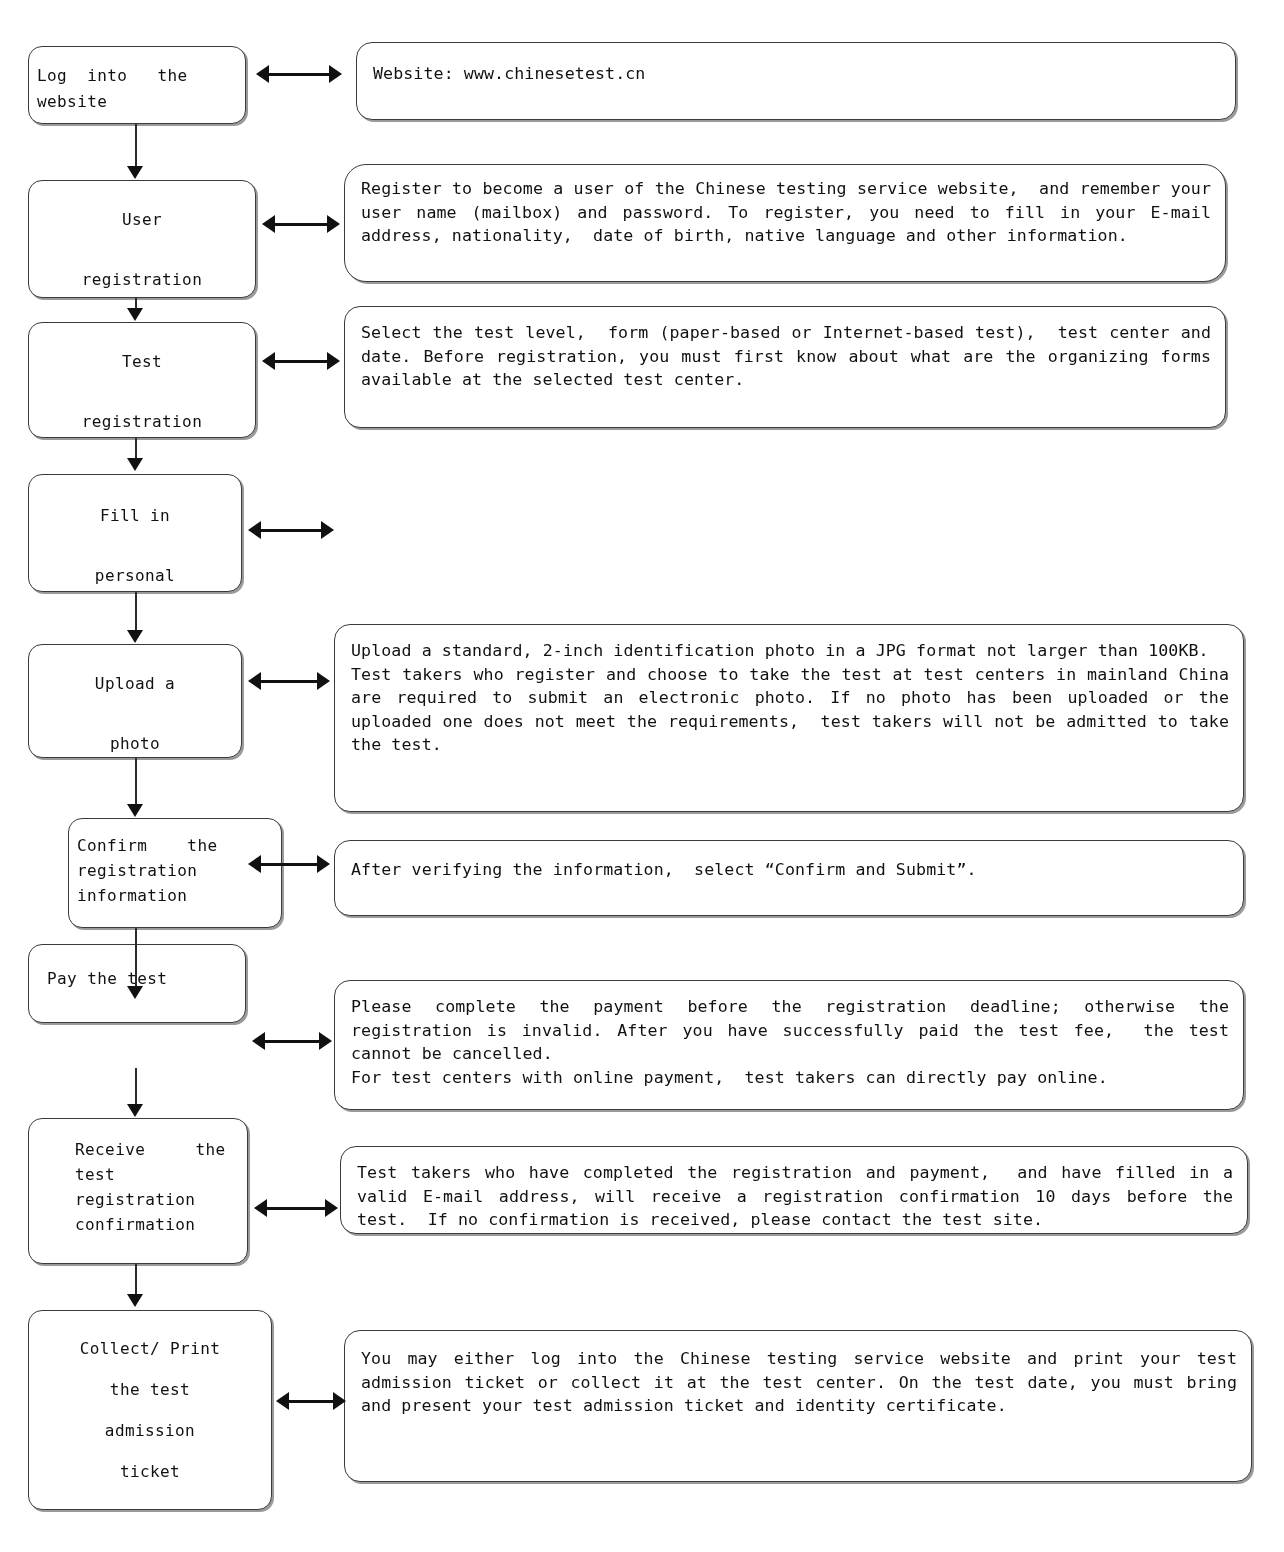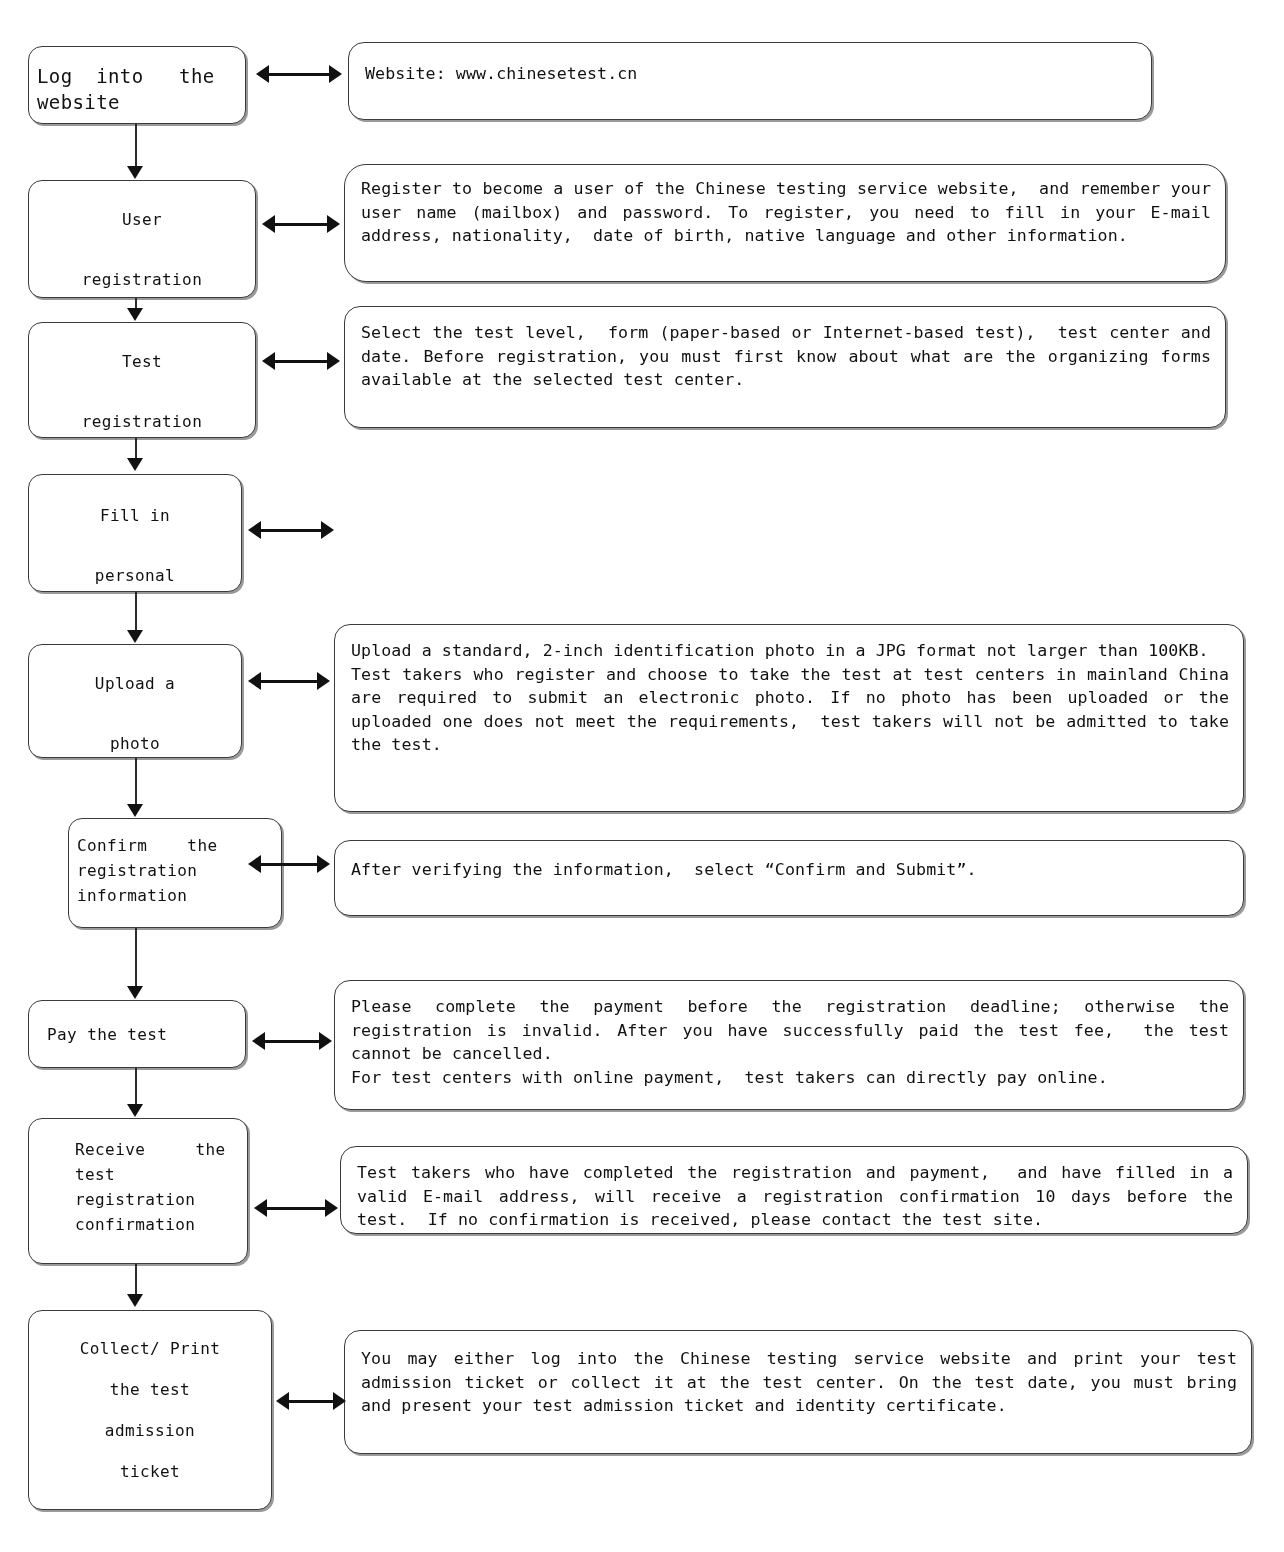--- a/index.html
+++ b/index.html
@@ -76,21 +76,21 @@
   }
   .biarrow .hl{left:0;border-right:13px solid #111;}
   .biarrow .hr{right:0;border-left:13px solid #111;}
 </style>
 </head>
 <body>
 
 <div id="flow">
 
   <div class="node" style="left:28px;top:46px;width:218px;height:78px;">
-    <div class="step-text justify" style="top:16px;font-size:19px;line-height:26px;">Log  into   the
+    <div class="step-text justify" style="top:16px;font-size:16px;line-height:26px;">Log  into   the
 website</div>
   </div>
 
   <div class="node" style="left:28px;top:180px;width:228px;height:118px;">
     <div class="step-text center" style="top:24px;line-height:30px;">User
 
 registration</div>
   </div>
 
   <div class="node" style="left:28px;top:322px;width:228px;height:116px;">
@@ -110,42 +110,42 @@
 
 photo</div>
   </div>
 
   <div class="node" style="left:28px;top:818px;width:214px;height:110px;margin-left:40px;">
     <div class="step-text justify" style="top:14px;line-height:25px;">Confirm    the
 registration
 information</div>
   </div>
 
-  <div class="node" style="left:28px;top:1000px;width:218px;height:68px;">
+  <div class="node" style="left:28px;top:944px;width:218px;height:79px;">
     <div class="step-text" style="top:21px;left:18px;line-height:26px;">Pay the test</div>
   </div>
 
   <div class="node" style="left:28px;top:1118px;width:220px;height:146px;">
     <div class="step-text justify" style="top:18px;left:14px;right:14px;line-height:25px;margin-left:32px;">Receive     the
 test
 registration
 confirmation</div>
   </div>
 
   <div class="node" style="left:28px;top:1310px;width:244px;height:200px;">
     <div class="step-text center" style="top:28px;line-height:20.5px;">Collect/ Print
 
 the test
 
 admission
 
 ticket</div>
   </div>
 
-  <div class="node right" style="left:348px;top:42px;width:804px;height:78px;padding-left:48px;">
+  <div class="node right" style="left:356px;top:42px;width:880px;height:78px;padding-left:48px;">
     <div class="desc-text" style="top:19px;text-align-last:left;">Website: www.chinesetest.cn</div>
   </div>
 
   <div class="node right" style="left:344px;top:164px;width:882px;height:118px;border-radius:22px;">
     <div class="desc-text" style="top:12px;">Register to become a user of the Chinese testing service website,  and remember your user name (mailbox) and password. To register, you need to fill in your E-mail address, nationality,  date of birth, native language and other information.</div>
   </div>
 
   <div class="node right" style="left:344px;top:306px;width:882px;height:122px;">
     <div class="desc-text" style="top:14px;">Select the test level,  form (paper-based or Internet-based test),  test center and date. Before registration, you must first know about what are the organizing forms available at the selected test center.</div>
   </div>
@@ -162,21 +162,21 @@
 
   <div class="node right" style="left:334px;top:980px;width:910px;height:130px;">
     <div class="desc-text" style="top:14px;">Please complete the payment before the registration deadline; otherwise the registration is invalid. After you have successfully paid the test fee,  the test cannot be cancelled.
 For test centers with online payment,  test takers can directly pay online.</div>
   </div>
 
   <div class="node right" style="left:340px;top:1146px;width:908px;height:88px;">
     <div class="desc-text" style="top:14px;">Test takers who have completed the registration and payment,  and have filled in a valid E-mail address, will receive a registration confirmation 10 days before the test.  If no confirmation is received, please contact the test site.</div>
   </div>
 
-  <div class="node right" style="left:344px;top:1330px;width:908px;height:124px;">
+  <div class="node right" style="left:344px;top:1330px;width:908px;height:152px;">
     <div class="desc-text" style="top:16px;">You may either log into the Chinese testing service website and print your test admission ticket or collect it at the test center. On the test date, you must bring and present your test admission ticket and identity certificate.</div>
   </div>
 
   <div class="vline" style="left:135px;top:124px;height:44px;"></div>
   <div class="vhead" style="left:127px;top:166px;"></div>
 
   <div class="vline" style="left:135px;top:298px;height:12px;"></div>
   <div class="vhead" style="left:127px;top:308px;"></div>
 
   <div class="vline" style="left:135px;top:438px;height:22px;"></div>

